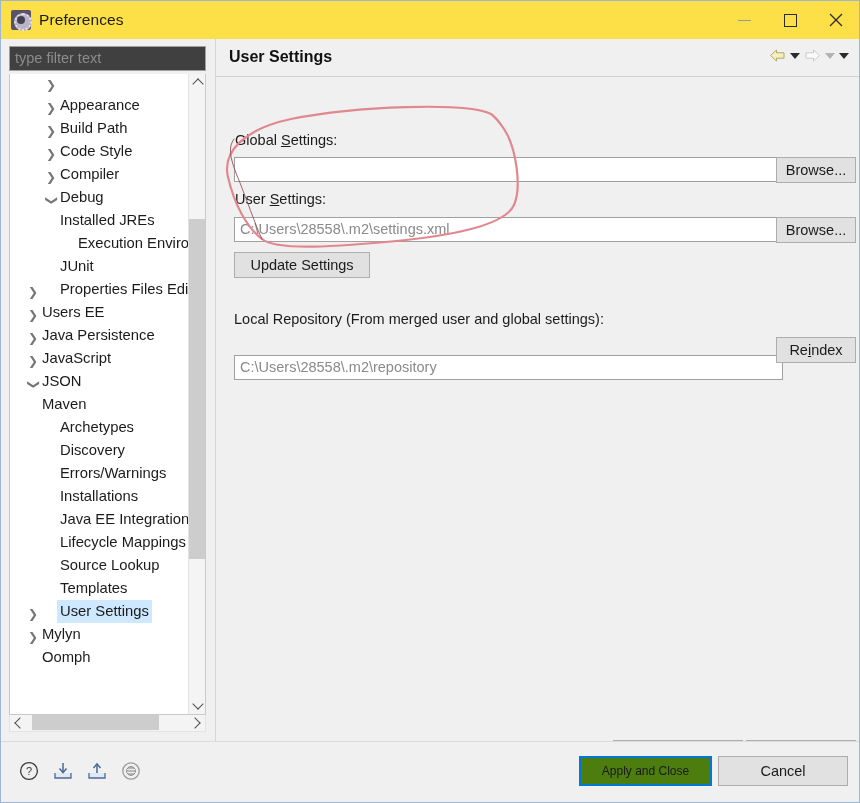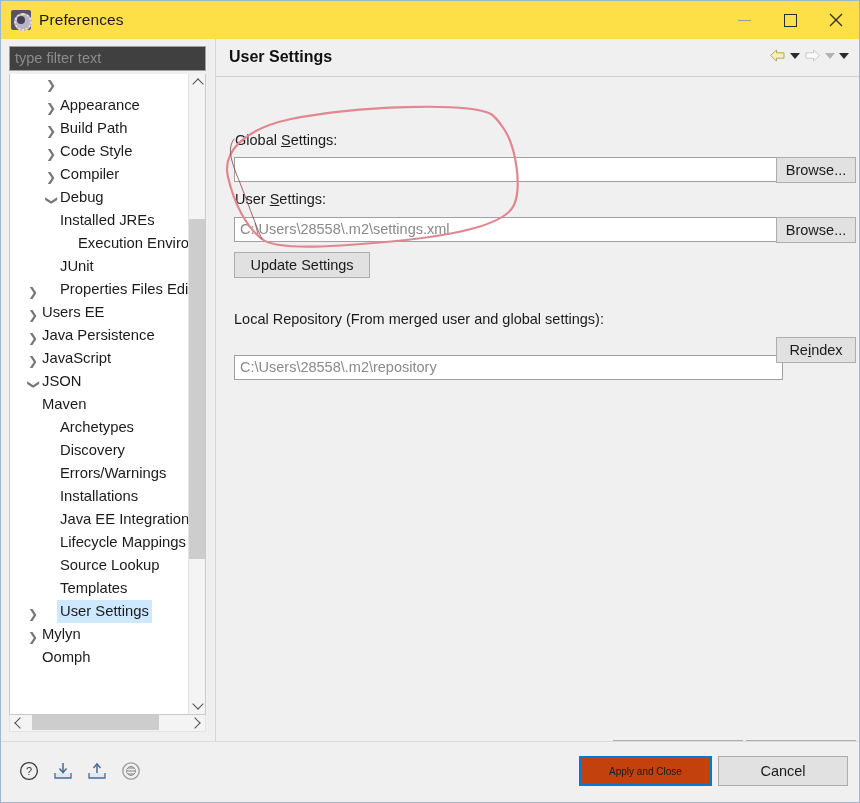--- a/index.html
+++ b/index.html
@@ -233,23 +233,23 @@
   }
   .footer-icons {
     position: absolute; left: 17px; top: 18px;
     display: flex; align-items: center; gap: 12px;
   }
   .fic { width: 22px; height: 22px; position: relative; }
 
   .btn-apply-close {
     position: absolute; left: 578px; top: 755px;
     width: 133px; height: 30px;
-    background: #c2410c;
+    background: #4d7c0f;
     border: 2px solid #0078d7;
-    font-size: 10px; color: #1b1b1b;
+    font-size: 12px; color: #1b1b1b;
     display: flex; align-items: center; justify-content: center;
     font-family: "Liberation Sans", sans-serif;
   }
   .btn-cancel {
     position: absolute; left: 717px; top: 755px;
     width: 130px; height: 30px;
     background: #e1e1e1;
     border: 1px solid #adadad;
     font-size: 14.5px; color: #1b1b1b;
     display: flex; align-items: center; justify-content: center;

